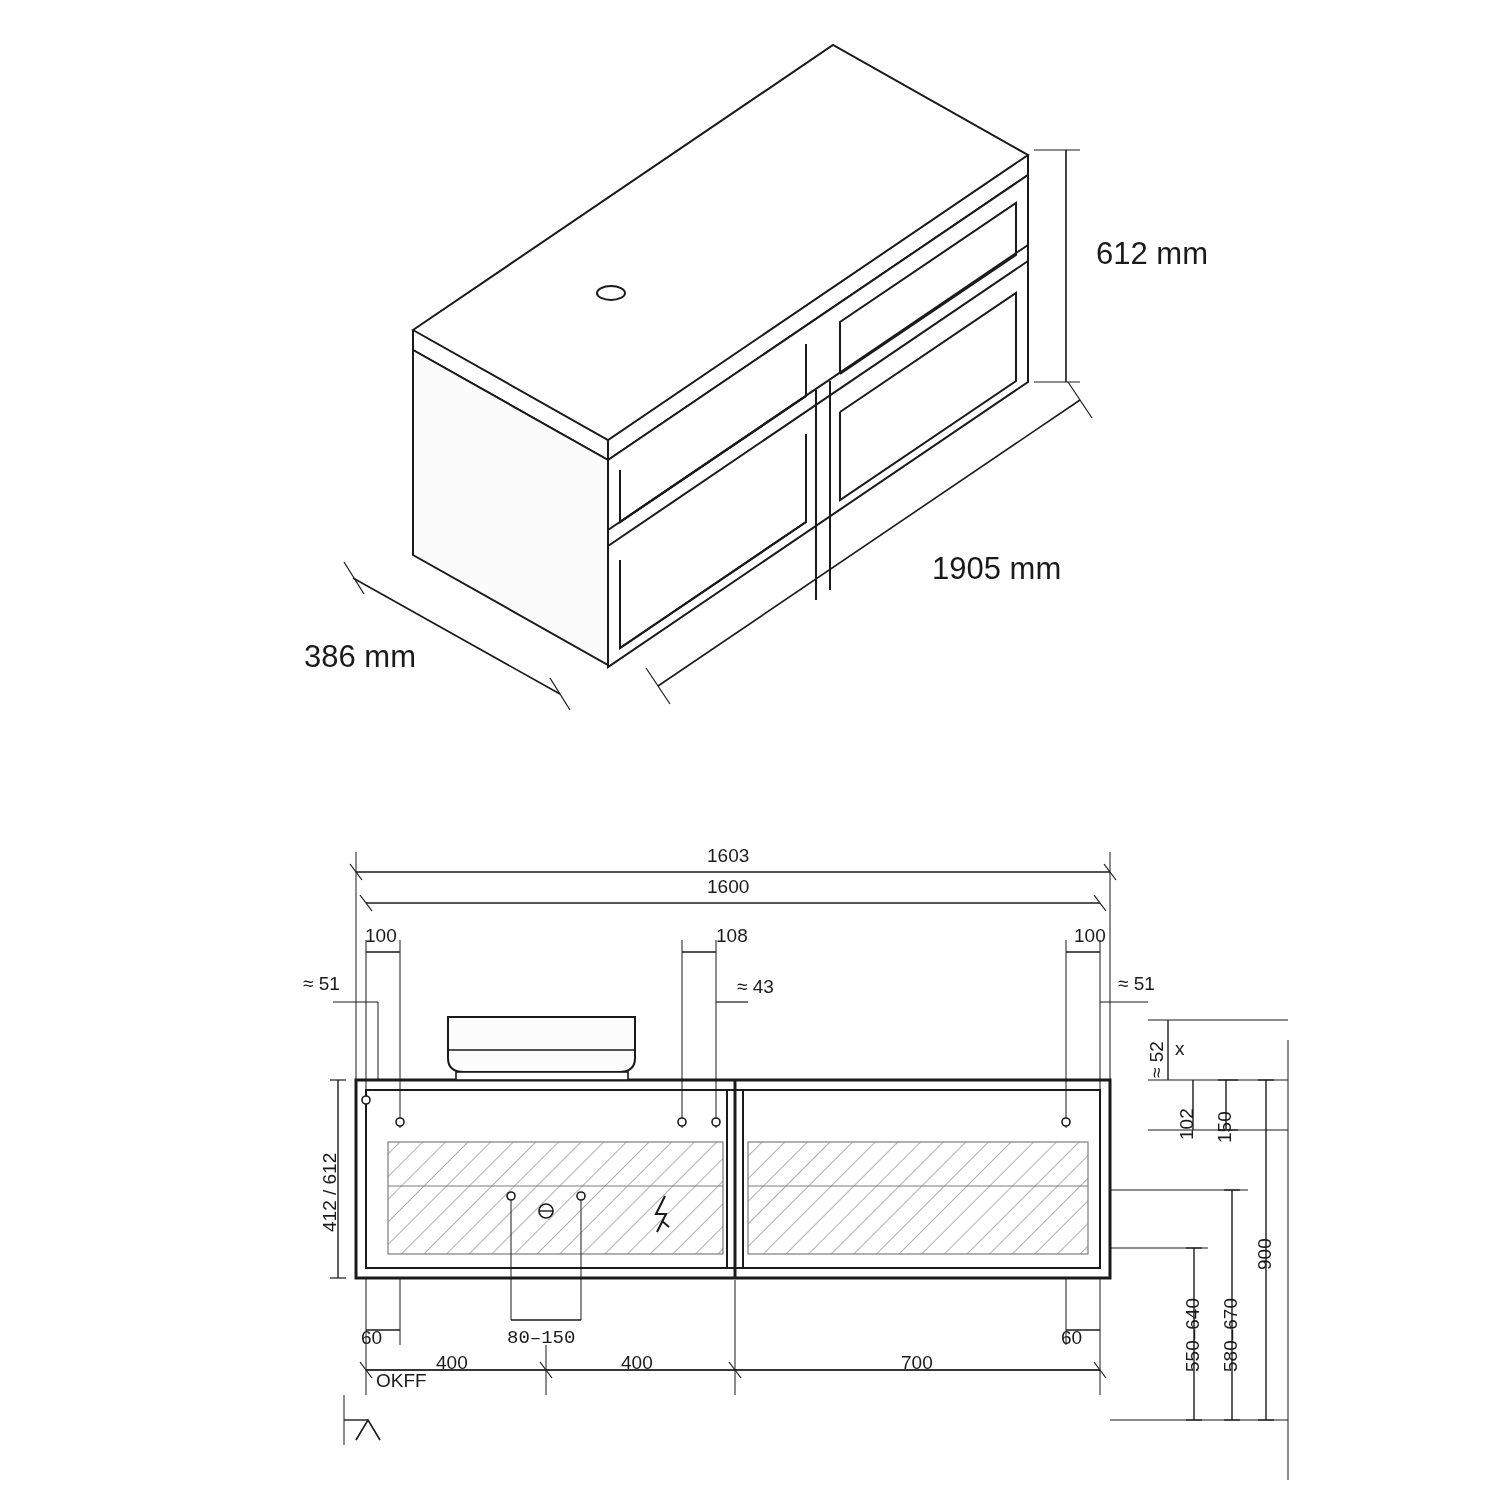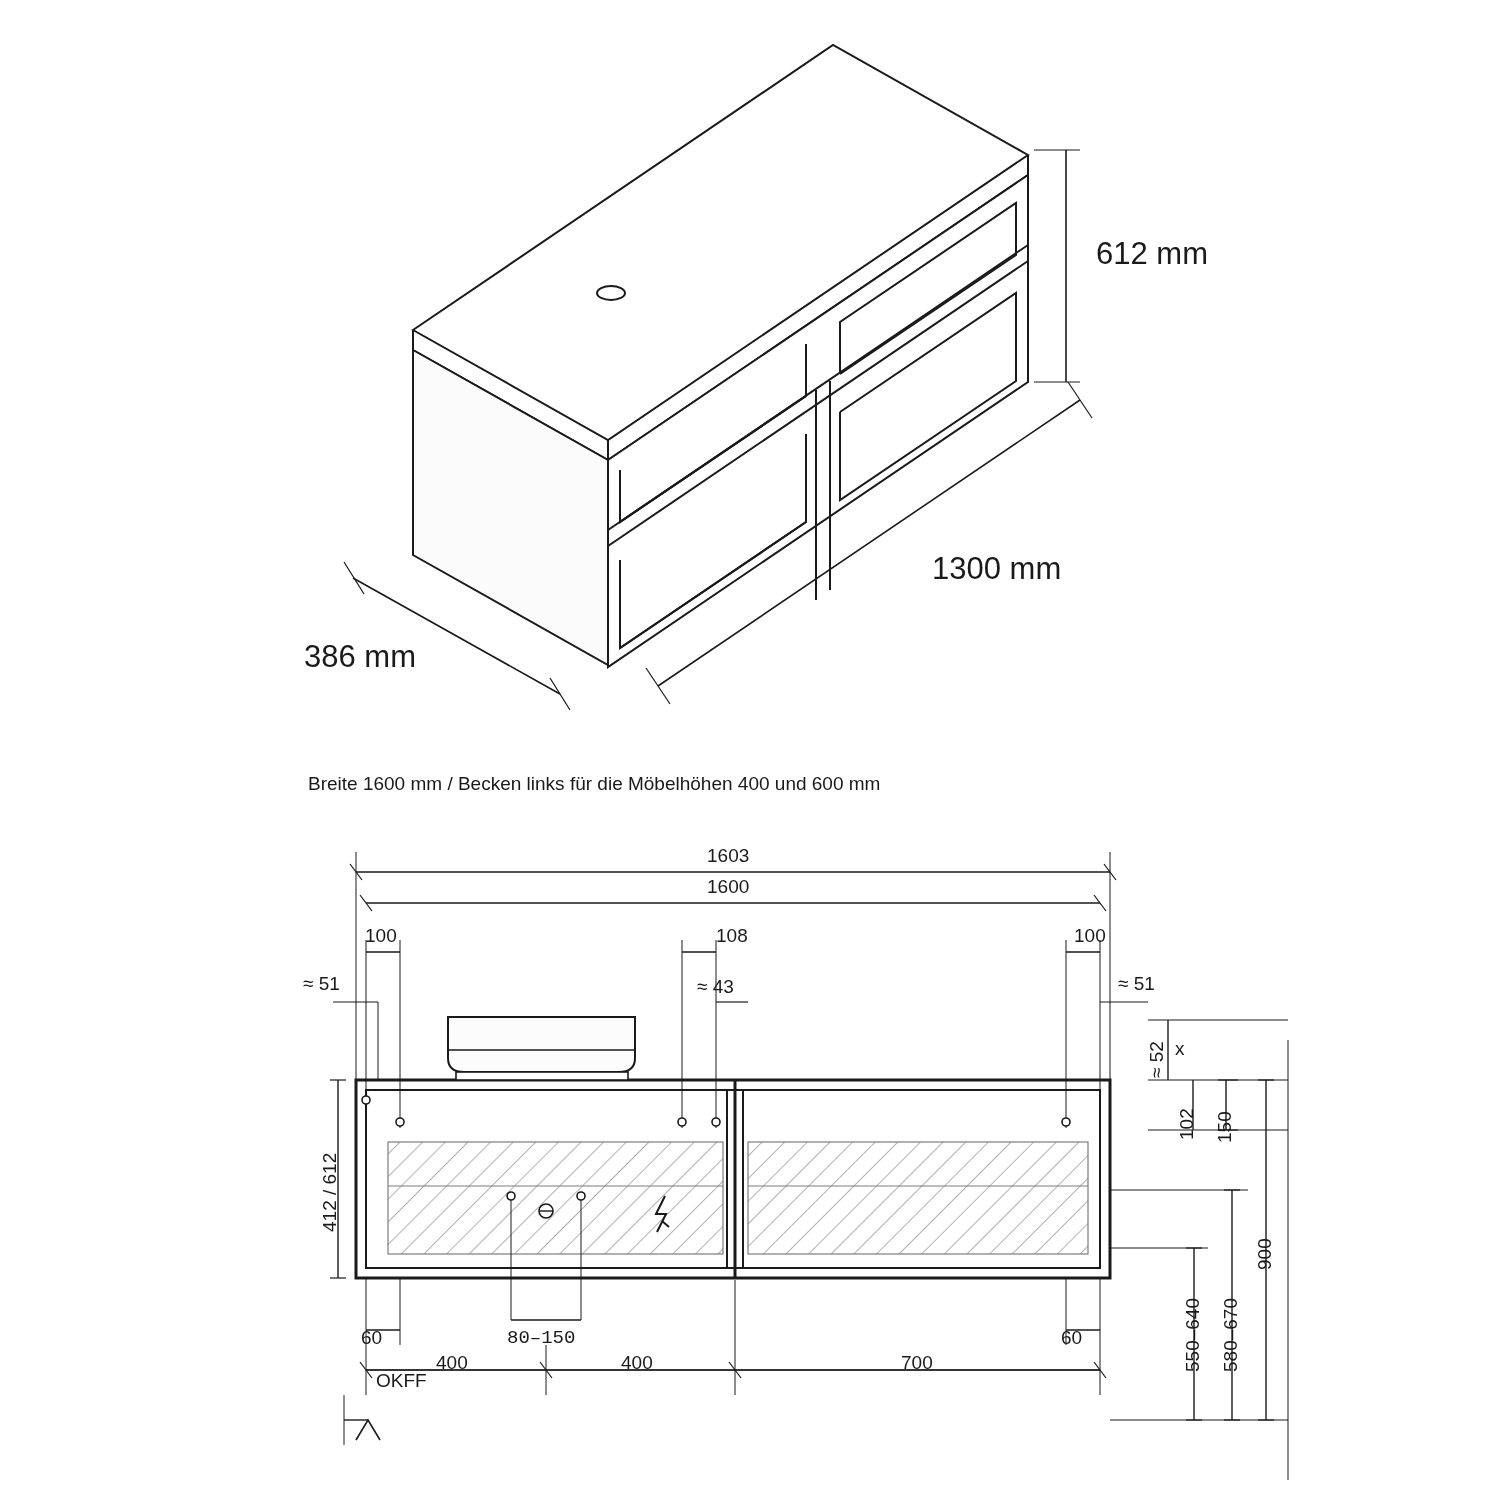--- a/index.html
+++ b/index.html
@@ -199,34 +199,33 @@
       <line x1="681" y1="1362" x2="693" y2="1378" stroke-width="1.2"></line>
       <line x1="1046" y1="1362" x2="1058" y2="1378" stroke-width="1.2"></line>
 
       <line x1="296" y1="1420" x2="320" y2="1420" stroke-width="1.4"></line>
       <polyline points="308,1440 320,1420 332,1440" stroke-width="1.6"></polyline>
       <line x1="296" y1="1395" x2="296" y2="1445" stroke-width="1"></line>
     </g>
   </svg>
 
   <div class="lbl lbl-big" style="left:1048px; top:236px;">612 mm</div>
-  <div class="lbl lbl-big" style="left:884px; top:551px;">1300 mm</div>
+  <div class="lbl lbl-big" style="left:884px; top:551px;">1905 mm</div>
   <div class="lbl lbl-big" style="left:256px; top:639px;">386 mm</div>
 
-  <div class="lbl lbl-cap" style="left:260px; top:773px;">Breite 1600 mm / Becken links für die Möbelhöhen 400 und 600 mm</div>
 
   <div class="lbl lbl-dim" style="left:659px; top:845px;text-align:right;">1603</div>
   <div class="lbl lbl-dim" style="left:659px; top:876px;">1600</div>
 
   <div class="lbl lbl-dim" style="left:317px; top:925px;">100</div>
   <div class="lbl lbl-dim" style="left:668px; top:925px;">108</div>
   <div class="lbl lbl-dim" style="left:1026px; top:925px;">100</div>
 
   <div class="lbl lbl-dim" style="left:255px; top:973px;">≈ 51</div>
-  <div class="lbl lbl-dim" style="left:649px; top:976px;">≈ 43</div>
+  <div class="lbl lbl-dim" style="left:689px; top:976px;">≈ 43</div>
   <div class="lbl lbl-dim" style="left:1070px; top:973px;">≈ 51</div>
 
   <div class="lbl lbl-dim rot90" style="left:1098px; top:1078px;">≈ 52</div>
   <div class="lbl lbl-dim" style="left:1127px; top:1038px;">x</div>
   <div class="lbl lbl-dim rot90" style="left:1128px; top:1140px;">102</div>
   <div class="lbl lbl-dim rot90" style="left:1166px; top:1143px;">150</div>
 
   <div class="lbl lbl-dim rot90" style="left:271px; top:1232px;">412 / 612</div>
 
   <div class="lbl lbl-dim rot90" style="left:1206px; top:1270px;">900</div>

